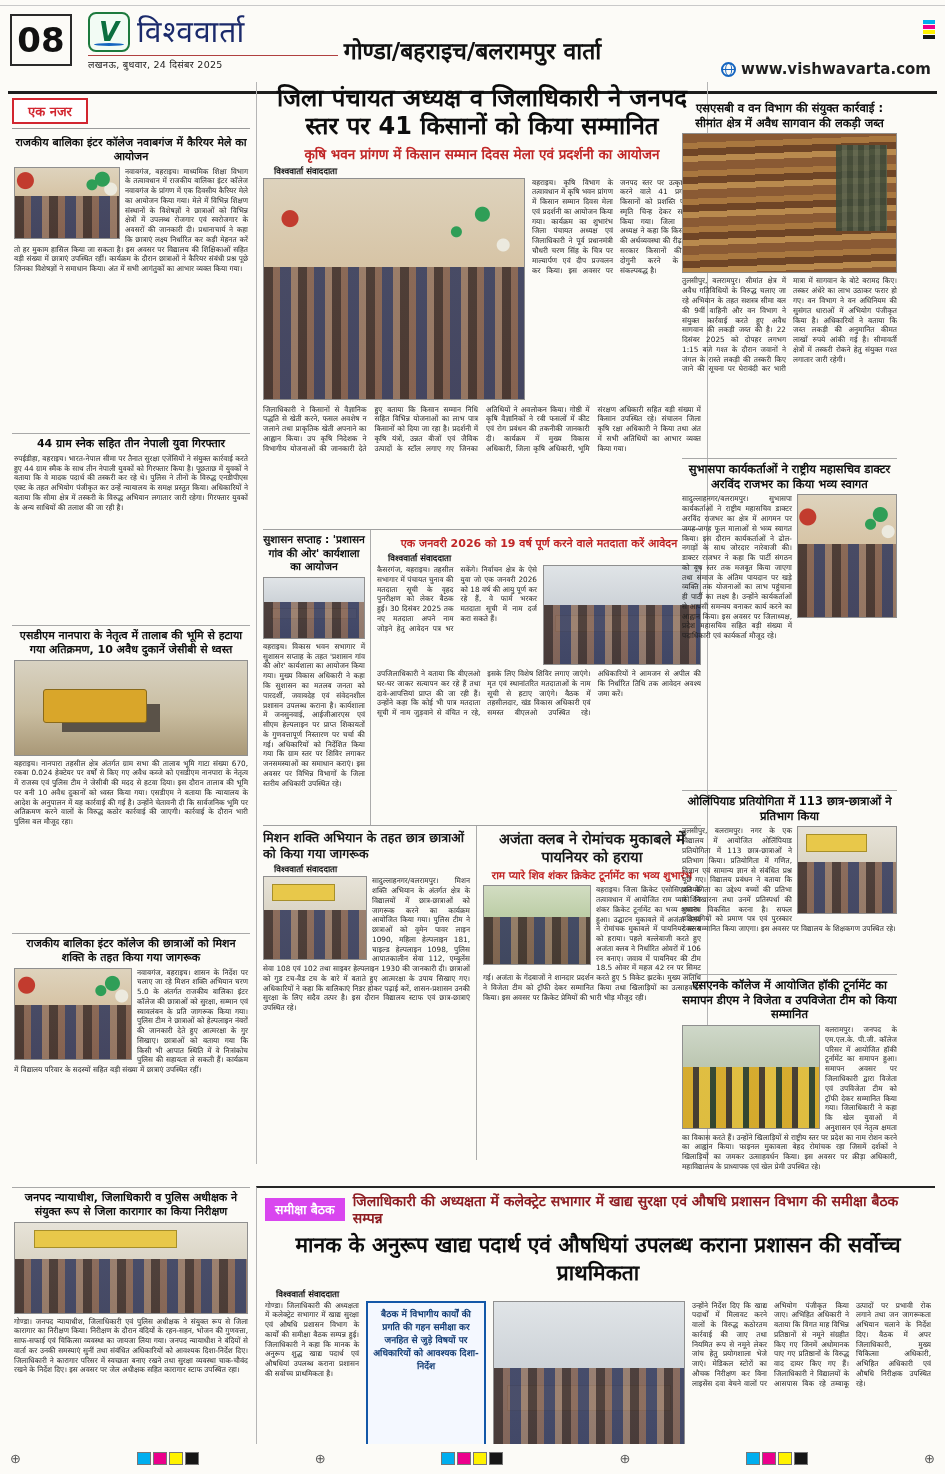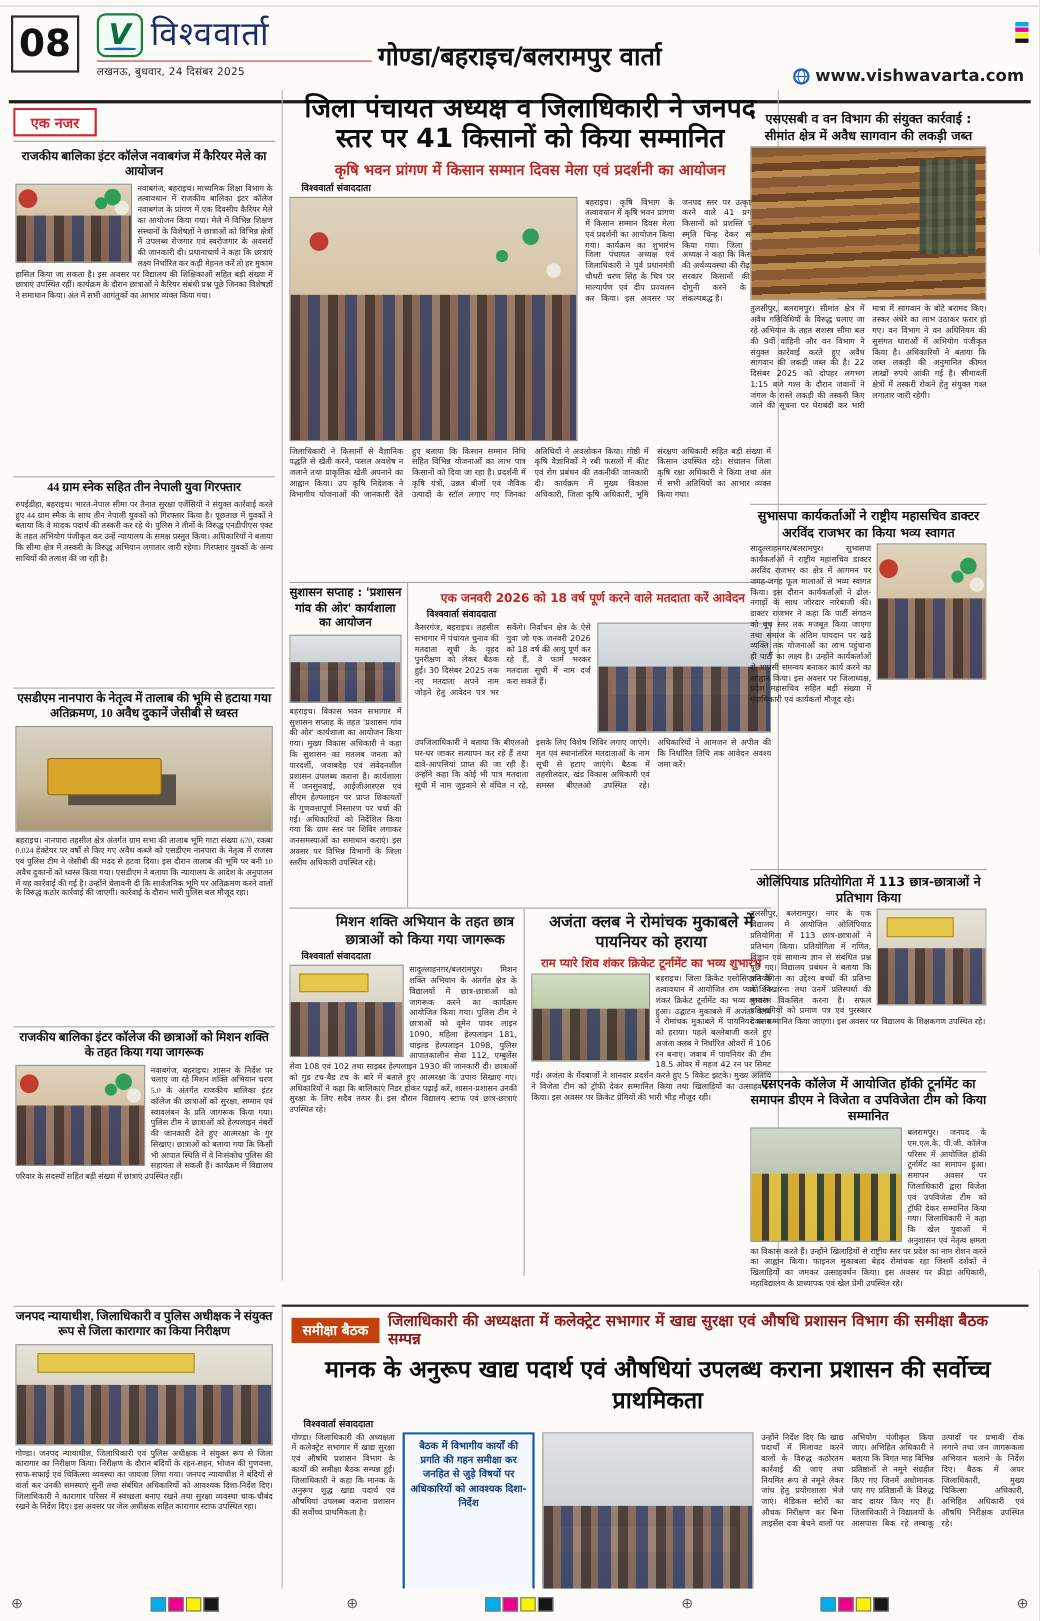--- a/index.html
+++ b/index.html
@@ -54,21 +54,21 @@
   .ph-class{background:linear-gradient(180deg,#e7e3d8 0%,#d8d2c2 50%,#bdb49e 100%);}
   .ph-class::before{content:"";position:absolute;left:8%;right:30%;top:8%;height:18%;background:#e8c84a;border:1px solid #a78f2a;}
   .ph-field{background:linear-gradient(180deg,#d2ddc2 0%,#b9cba2 45%,#93a878 100%);}
   .float-l{float:left;margin:0 5px 3px 0;}
   .float-r{float:right;margin:0 0 3px 5px;}
 
   
   .left-col{position:absolute;left:12px;top:98px;width:238px;height:1348px;overflow:hidden;}
   .ek-najar-row{border-bottom:1px solid #9a9a9a;padding-bottom:4px;margin-bottom:4px;}
   .ek-najar{display:inline-block;border:2px solid #d22630;color:#d22630;font-weight:bold;font-size:13px;padding:2px 14px;background:#fff;}
-  .l-art{overflow:hidden;padding:3px 2px;font-family:Liberation Serif, serif;}
+  .l-art{overflow:hidden;padding:3px 2px;}
   .l-art + .l-art{border-top:1px solid #a8a8a8;}
   .l-head{font-size:11px;line-height:1.25;font-weight:bold;text-align:center;margin-bottom:3px;color:#101010;}
   .l-photo-s{width:106px;height:72px;}
   .l-photo-f{width:100%;height:96px;margin:2px 0 3px;}
 
   
   .center-col{position:absolute;left:256px;top:82px;width:452px;height:1082px;border-left:1px solid #b5b5b5;border-right:1px solid #b5b5b5;padding:0 6px;overflow:hidden;}
   .c-main{height:448px;border-bottom:1px solid #a0a0a0;overflow:hidden;}
   .c-main h1{font-size:24px;line-height:1.18;text-align:center;color:#0d0d0d;margin:2px 0 4px;}
   .c-main .red-sub{font-size:13.5px;margin-bottom:2px;}
@@ -82,42 +82,42 @@
   .sushasan .photo{width:100%;height:62px;margin-bottom:3px;}
   .panchayat{flex:1;padding:3px 0 0 6px;overflow:hidden;}
   .panchayat h2{font-size:17px;line-height:1.22;text-align:center;color:#0d0d0d;}
   .panchayat .red-sub{font-size:11px;margin:2px 0;}
   .pan-row{display:flex;gap:6px;}
   .pan-row .body-text{flex:1;}
   .pan-photo{width:158px;height:100px;}
   .pan-bottom{margin-top:4px;height:104px;overflow:hidden;}
   .c-row3{display:flex;height:334px;overflow:hidden;}
   .mission{width:214px;border-right:1px solid #ababab;padding:4px 6px 0 0;overflow:hidden;}
-  .mission h3{font-size:12.5px;line-height:1.25;text-align:center;margin-bottom:2px;margin-left:40px;}
+  .mission h3{font-size:12.5px;line-height:1.25;text-align:left;margin-bottom:2px;}
   .mission .photo{width:104px;height:84px;}
   .ajanta{flex:1;padding:4px 0 0 6px;overflow:hidden;}
   .ajanta h3{font-size:14.5px;line-height:1.25;text-align:center;}
   .ajanta .red-sub{font-size:10.5px;margin:2px 0 3px;}
   .ajanta .photo{width:108px;height:80px;}
 
   
   .right-col{position:absolute;left:676px;top:98px;width:221px;height:1082px;padding-left:6px;overflow:hidden;}
   .r-art{overflow:hidden;padding:3px 0;}
   .r-art + .r-art{border-top:1px solid #a8a8a8;}
   .r-head{font-size:11.5px;line-height:1.28;font-weight:bold;text-align:center;margin-bottom:3px;color:#101010;}
   .r1{height:360px;} .r2{height:332px;} .r3{height:184px;} .r4{height:200px;}
   .r-photo-f{width:100%;height:140px;margin-bottom:3px;}
   .r-photo-r{width:100px;height:124px;}
   .r-photo-r3{width:100px;height:88px;}
   .r-photo-l4{width:138px;height:104px;}
 
   
   .bottom-band{position:absolute;left:256px;top:1186px;width:679px;height:258px;border-top:2px solid #262626;border-left:1px solid #b5b5b5;padding:5px 4px 0 8px;overflow:hidden;background:#fcfbf7;}
   .bb-top{display:flex;align-items:center;gap:8px;margin-bottom:3px;}
-  .tag{background:#c2410c;color:#fff;font-weight:bold;font-size:12.5px;padding:3px 10px;flex-shrink:0;}
+  .tag{background:#d946ef;color:#fff;font-weight:bold;font-size:12.5px;padding:3px 10px;flex-shrink:0;}
   .bb-strap{font-size:14px;font-weight:bold;color:#8e1d22;line-height:1.2;}
   .bb-head{font-size:21px;font-weight:bold;text-align:center;color:#0d0d0d;margin:3px 0 1px;}
   .bb-row{display:flex;gap:7px;margin-top:2px;height:176px;overflow:hidden;}
   .bb-col1{width:94px;flex-shrink:0;}
   .quote-box{width:120px;flex-shrink:0;border:2px solid #1458a8;padding:5px;background:#f4f8ff;}
   .quote-box p{font-size:9px;font-weight:bold;color:#123c74;line-height:1.45;text-align:center;}
   .bb-photo{width:192px;height:168px;}
   .bb-rest{flex:1;}
 
   
@@ -209,21 +209,21 @@
     </section>
 
     <div class="c-row2">
       <section class="sushasan">
         <h3 class="l-head maroon">सुशासन सप्ताह : 'प्रशासन गांव की ओर' कार्यशाला का आयोजन</h3>
         <div class="photo ph-room people"></div>
         <p class="body-text">बहराइच। विकास भवन सभागार में सुशासन सप्ताह के तहत 'प्रशासन गांव की ओर' कार्यशाला का आयोजन किया गया। मुख्य विकास अधिकारी ने कहा कि सुशासन का मतलब जनता को पारदर्शी, जवाबदेह एवं संवेदनशील प्रशासन उपलब्ध कराना है। कार्यशाला में जनसुनवाई, आईजीआरएस एवं सीएम हेल्पलाइन पर प्राप्त शिकायतों के गुणवत्तापूर्ण निस्तारण पर चर्चा की गई। अधिकारियों को निर्देशित किया गया कि ग्राम स्तर पर शिविर लगाकर जनसमस्याओं का समाधान कराएं। इस अवसर पर विभिन्न विभागों के जिला स्तरीय अधिकारी उपस्थित रहे।</p>
       </section>
 
       <section class="panchayat">
-        <h3 class="red-sub">एक जनवरी 2026 को 18 वर्ष पूर्ण करने वाले मतदाता करें आवेदन</h3>
+        <h3 class="red-sub">एक जनवरी 2026 को 19 वर्ष पूर्ण करने वाले मतदाता करें आवेदन</h3>
         <div class="byline-row">विश्ववार्ता संवाददाता</div>
         <div class="pan-row">
           <p class="body-text cols2">कैसरगंज, बहराइच। तहसील सभागार में पंचायत चुनाव की मतदाता सूची के वृहद पुनरीक्षण को लेकर बैठक हुई। 30 दिसंबर 2025 तक नए मतदाता अपने नाम जोड़ने हेतु आवेदन पत्र भर सकेंगे। निर्वाचन क्षेत्र के ऐसे युवा जो एक जनवरी 2026 को 18 वर्ष की आयु पूर्ण कर रहे हैं, वे फार्म भरकर मतदाता सूची में नाम दर्ज करा सकते हैं।</p>
           <div class="photo ph-room people pan-photo"></div>
         </div>
         <p class="body-text cols3 pan-bottom">उपजिलाधिकारी ने बताया कि बीएलओ घर-घर जाकर सत्यापन कर रहे हैं तथा दावे-आपत्तियां प्राप्त की जा रही हैं। उन्होंने कहा कि कोई भी पात्र मतदाता सूची में नाम जुड़वाने से वंचित न रहे, इसके लिए विशेष शिविर लगाए जाएंगे। मृत एवं स्थानांतरित मतदाताओं के नाम सूची से हटाए जाएंगे। बैठक में तहसीलदार, खंड विकास अधिकारी एवं समस्त बीएलओ उपस्थित रहे। अधिकारियों ने आमजन से अपील की कि निर्धारित तिथि तक आवेदन अवश्य जमा करें।</p>
       </section>
     </div>
 
     <div class="c-row3">

